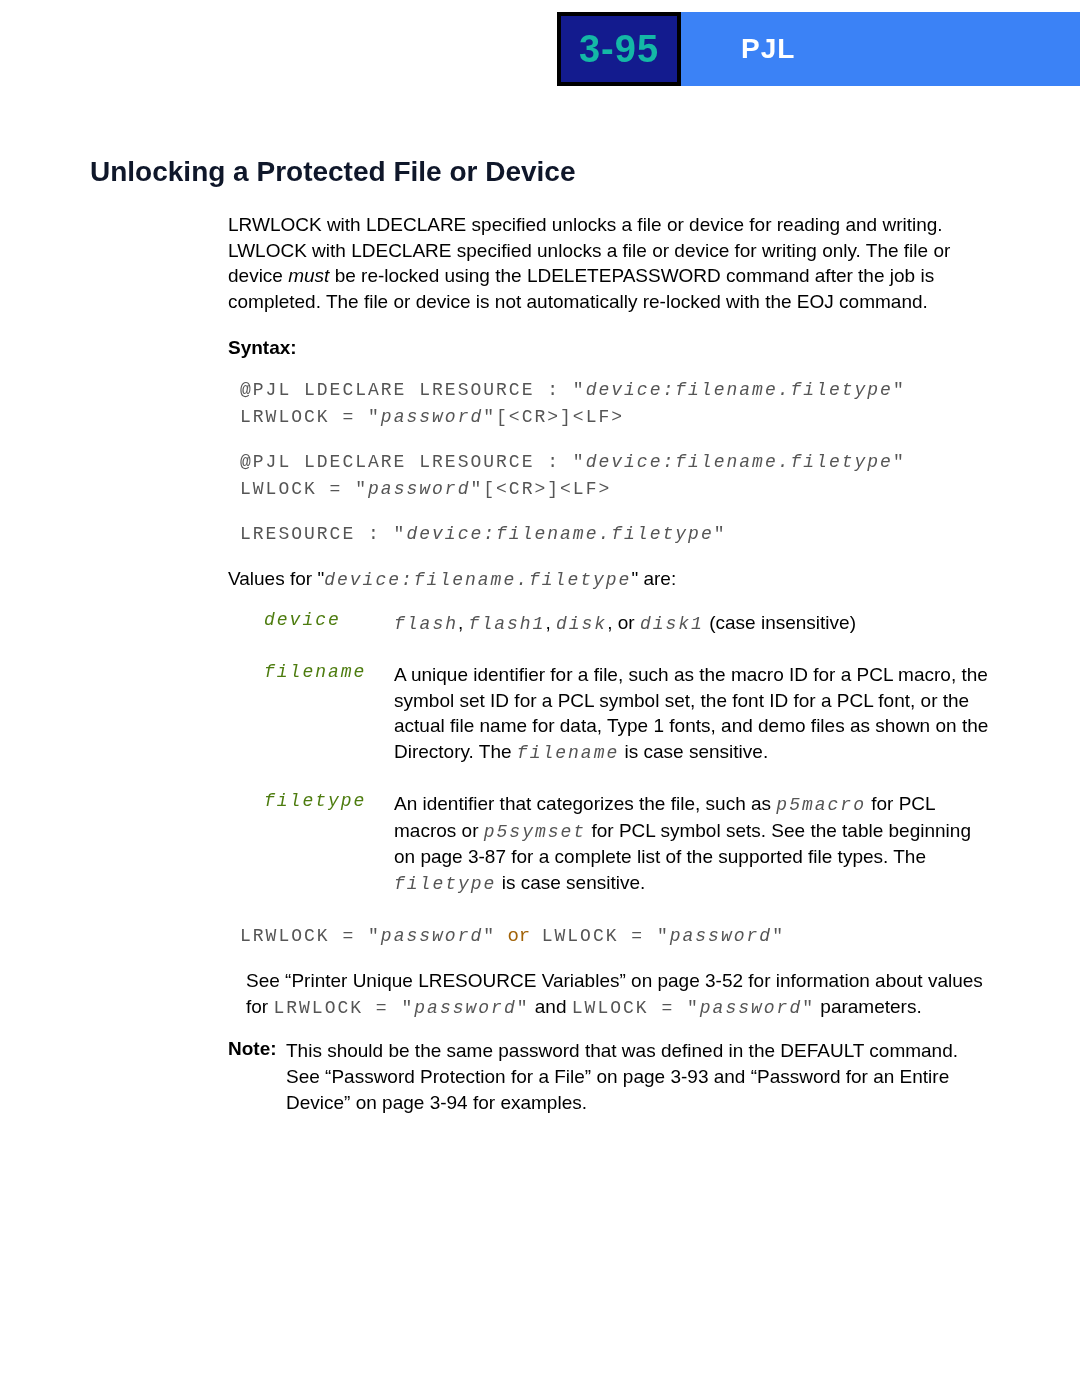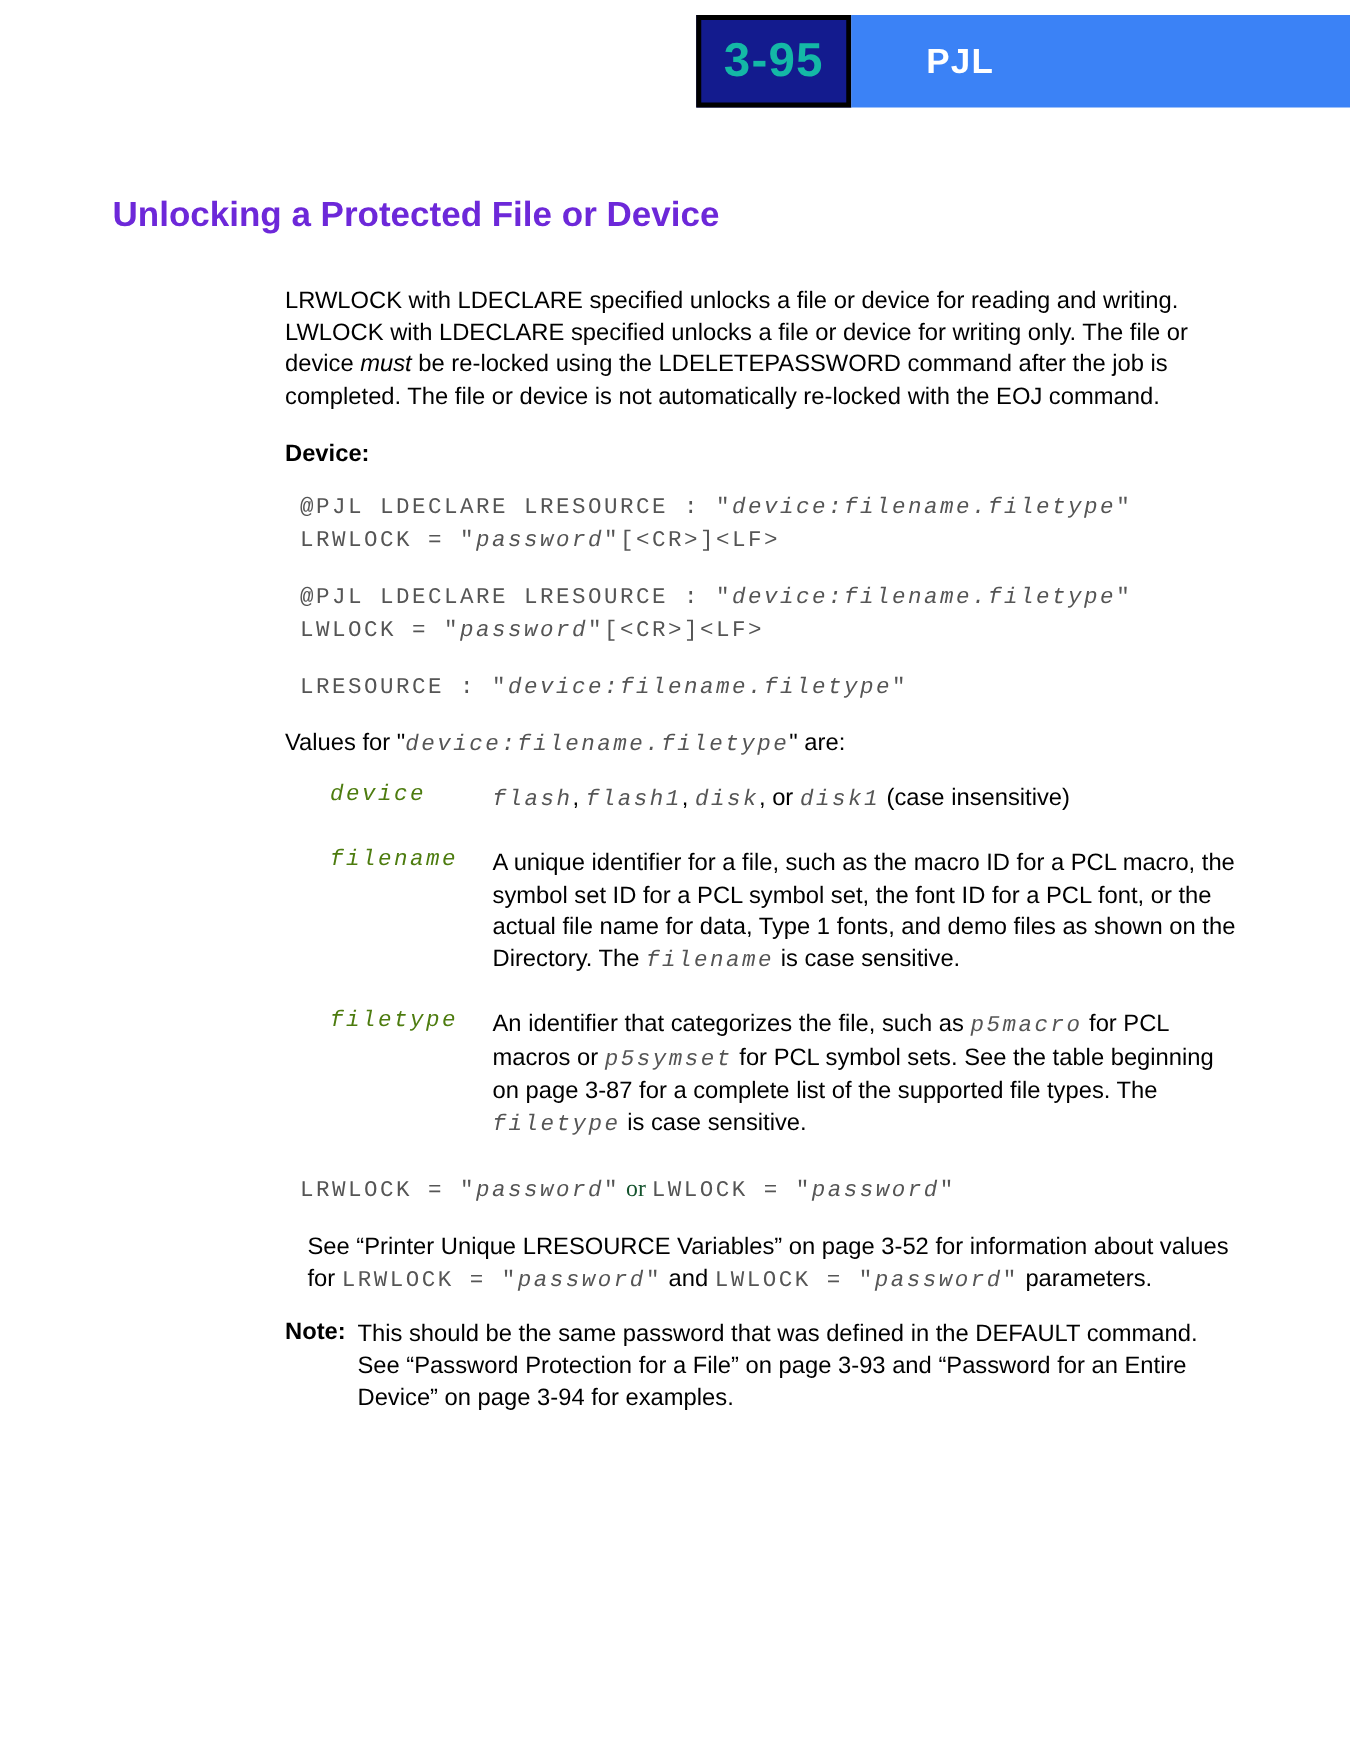--- a/index.html
+++ b/index.html
@@ -44,24 +44,24 @@
   .header-title span {
     color: #fff;
     font-size: 28px;
     font-weight: bold;
     letter-spacing: 1px;
   }
   .content {
     padding: 70px 90px 60px 90px;
   }
   h1 {
-    color: #6d28d9;
+    color: #0f172a;
     font-size: 28px;
     font-weight: bold;
-    margin: 0 0 40px 0;
+    margin: 0 0 24px 0;
   }
   .body-block {
     margin-left: 138px;
   }
   p {
     font-size: 19px;
     line-height: 1.35;
     margin: 0 0 18px 0;
   }
   .italic { font-style: italic; }
@@ -147,21 +147,21 @@
 
   <h1>Unlocking a Protected File or Device</h1>
 
   <div class="body-block">
 
 
     <p>
       <span>LRWLOCK with LDECLARE specified unlocks a file or device for reading and writing. LWLOCK with LDECLARE specified unlocks a file or device for writing only. The file or device </span><span class="italic">must</span><span> be re-locked using the LDELETEPASSWORD command after the job is completed. The file or device is not automatically re-locked with the EOJ command.</span>
     </p>
 
-    <div class="syntax-label">Device:</div>
+    <div class="syntax-label">Syntax:</div>
 
     <div class="code-block">
       <span>@PJL LDECLARE LRESOURCE : "</span><span class="it">device:filename.filetype</span><span>"</span><br>
       <span>LRWLOCK = "</span><span class="it">password</span><span>"[&lt;CR&gt;]&lt;LF&gt;</span>
     </div>
 
     <div class="code-block">
       <span>@PJL LDECLARE LRESOURCE : "</span><span class="it">device:filename.filetype</span><span>"</span><br>
       <span>LWLOCK = "</span><span class="it">password</span><span>"[&lt;CR&gt;]&lt;LF&gt;</span>
     </div>
@@ -193,21 +193,21 @@
       <div class="dl-row">
         <div class="dl-term">filetype</div>
         <div class="dl-def">
           <span>An identifier that categorizes the file, such as </span><span class="mono-it">p5macro</span><span> for PCL macros or </span><span class="mono-it">p5symset</span><span> for PCL symbol sets. See the table beginning on page 3-87 for a complete list of the supported file types. The </span><span class="mono-it">filetype</span><span> is case sensitive.</span>
         </div>
       </div>
 
     </div>
 
     <div class="code-block">
-      <span>LRWLOCK = "</span><span class="it">password</span><span>"</span><span style="font-family:Liberation Serif, serif;letter-spacing:normal;color:#14532d;font-size:19px;"> or </span><span>LWLOCK = "</span><span class="it">password</span><span>"</span>
+      <span>LRWLOCK = "</span><span class="it">password</span><span>"</span><span style="font-family:Liberation Mono, monospace;letter-spacing:normal;color:#a16207;font-size:19px;"> or </span><span>LWLOCK = "</span><span class="it">password</span><span>"</span>
     </div>
 
     <p class="indent">
       <span>See “Printer Unique LRESOURCE Variables” on page 3-52 for information about values for </span><span class="mono">LRWLOCK = "</span><span class="mono-it">password</span><span class="mono">"</span><span> and </span><span class="mono">LWLOCK = "</span><span class="mono-it">password</span><span class="mono">"</span><span> parameters.</span>
     </p>
 
     <div class="note-row">
       <div class="note-label">Note:</div>
       <div class="note-body">This should be the same password that was defined in the DEFAULT command. See “Password Protection for a File” on page 3-93 and “Password for an Entire Device” on page 3-94 for examples.</div>
     </div>

